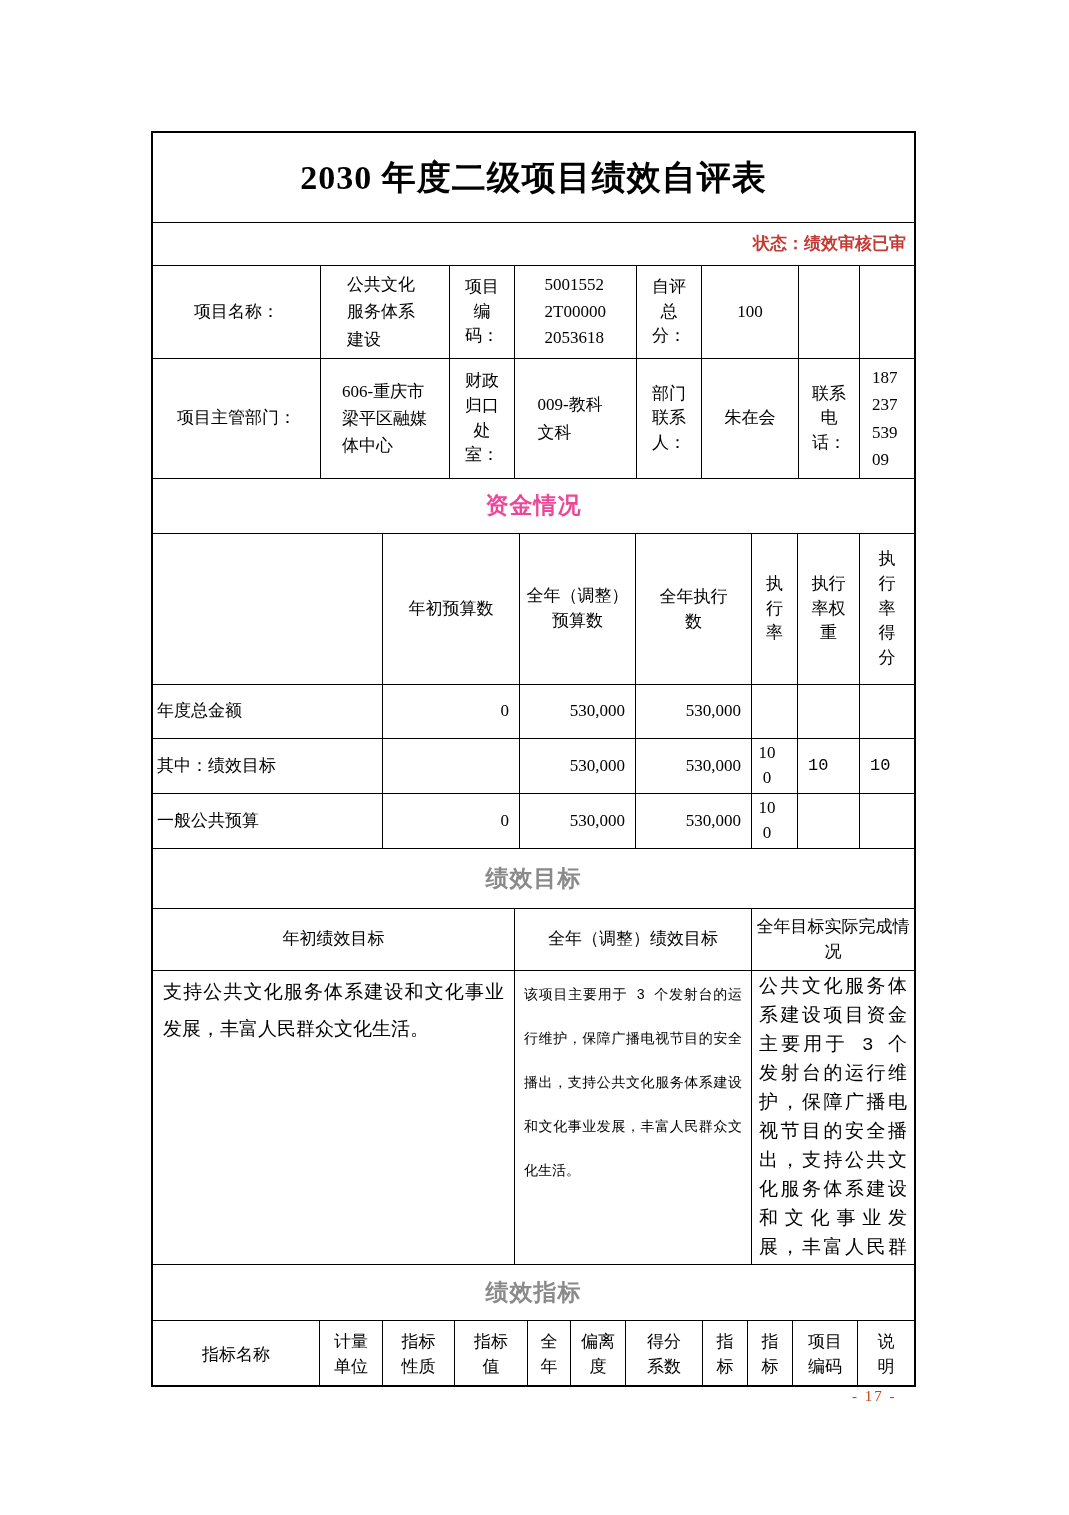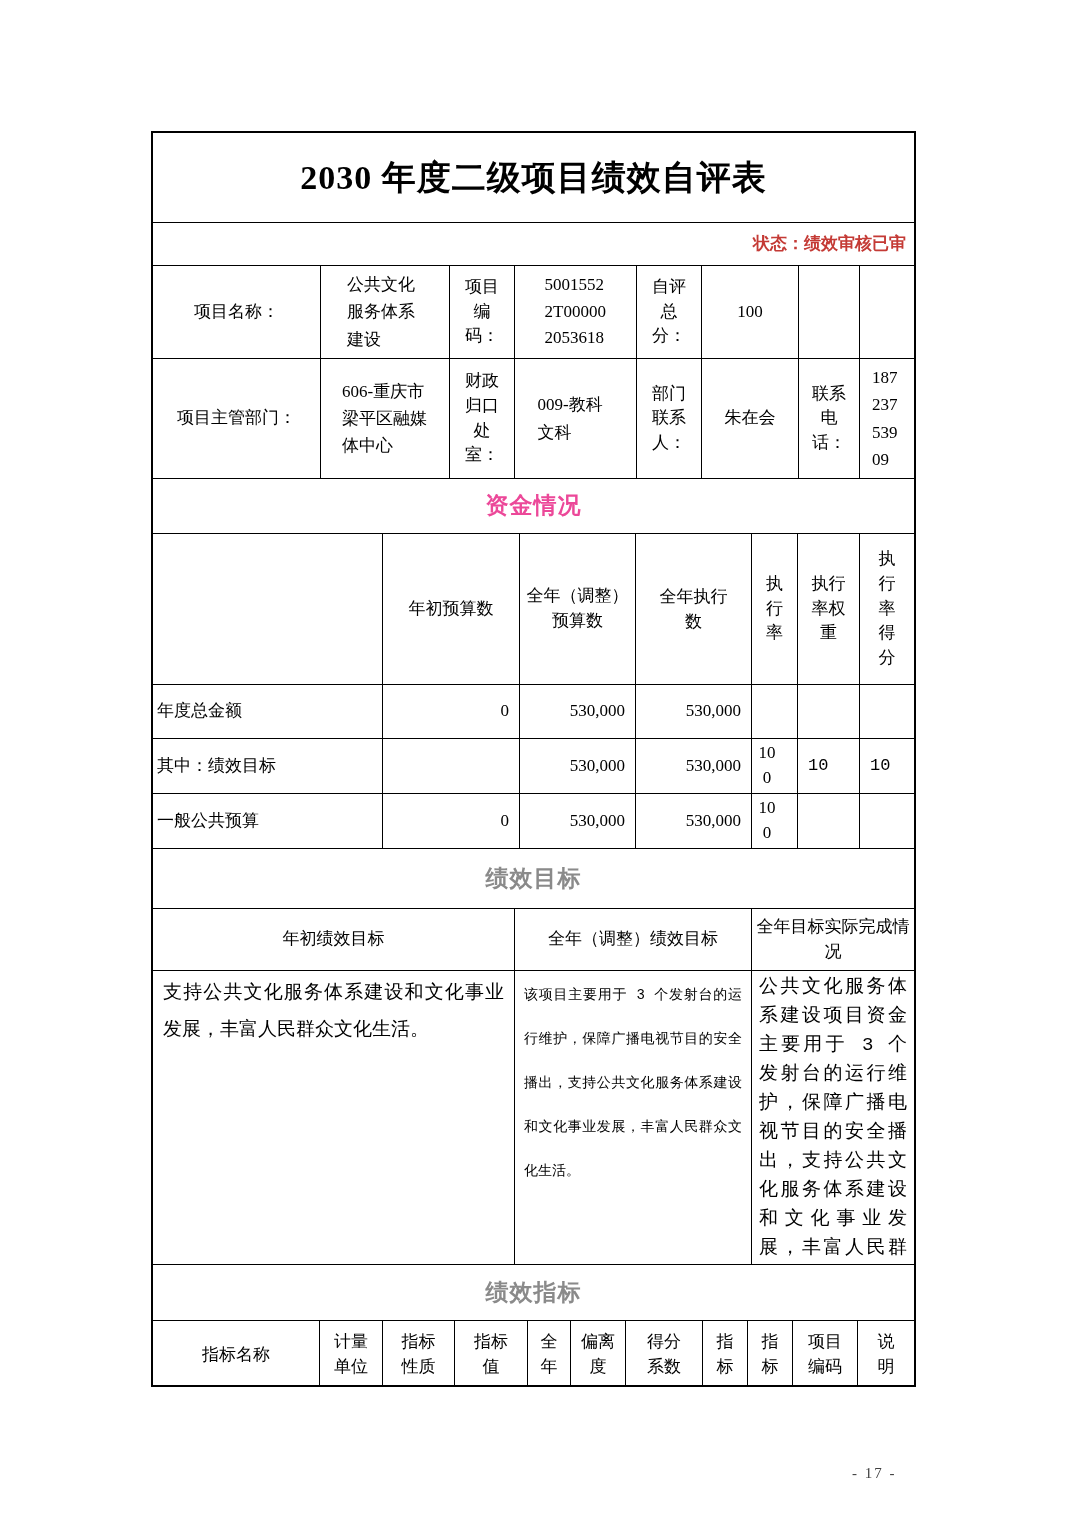--- a/index.html
+++ b/index.html
@@ -52,21 +52,21 @@
   
   .w20{display:inline-block;width:20px;word-break:break-all;text-align:center;}
   .w30{display:inline-block;width:30px;word-break:break-all;text-align:left;line-height:1.6;}
   .w38{display:inline-block;width:38px;word-break:break-all;text-align:center;}
   .w62{display:inline-block;width:62px;word-break:break-all;text-align:left;line-height:1.55;}
   .w76l{display:inline-block;width:76px;text-align:left;line-height:1.6;}
   .w76c{display:inline-block;width:76px;text-align:center;line-height:1.5;}
   .w86{display:inline-block;width:86px;text-align:left;line-height:1.6;}
   .ratecell{justify-content:flex-start;padding-left:5px;}
   .weightcell{justify-content:flex-start;padding-left:10px;text-align:left;font-family:Liberation Mono, monospace;}
-  .page-num{position:absolute;left:852px;top:1465px;font-size:15px;color:#404040;letter-spacing:2px;}
+  .page-num{position:absolute;left:852px;top:1388px;font-size:15px;color:#c2410c;letter-spacing:2px;}
 </style>
 </head>
 <body>
 
 <div class="sheet">
 
   <div class="tr r-title">
     <div class="td title-cell">2030 年度二级项目绩效自评表</div>
   </div>
 

